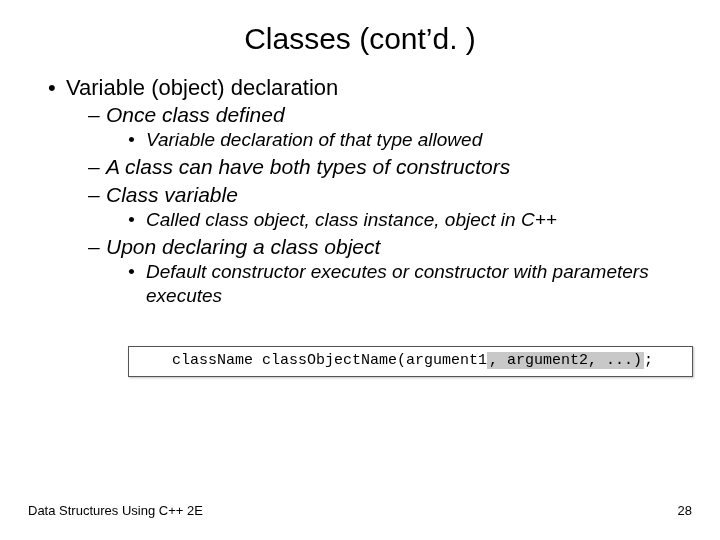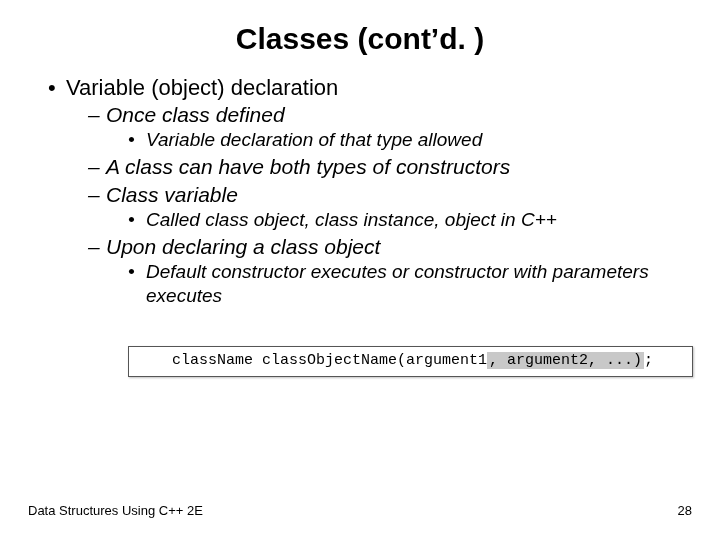--- a/index.html
+++ b/index.html
@@ -16,21 +16,20 @@
     width: 720px;
     height: 540px;
     position: relative;
     box-sizing: border-box;
   }
   .title {
     text-align: center;
     font-size: 30px;
     padding-top: 22px;
     padding-bottom: 8px;
-    font-weight: bold;
   }
   .content {
     padding: 10px 48px 0 48px;
     font-size: 22px;
     line-height: 1.25;
   }
   ul { margin: 0; padding: 0; list-style: none; }
   .lvl1 > li { padding-left: 18px; position: relative; margin-bottom: 2px; }
   .lvl1 > li::before { content: "•"; position: absolute; left: 0; top: 0; }
   .lvl2 { margin-left: 22px; font-size: 21px; }

